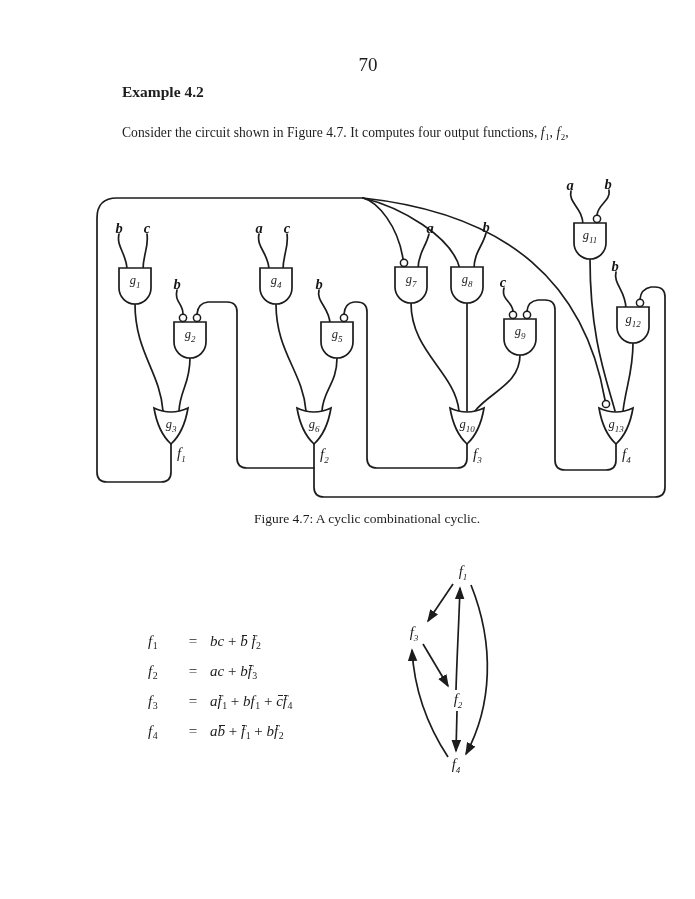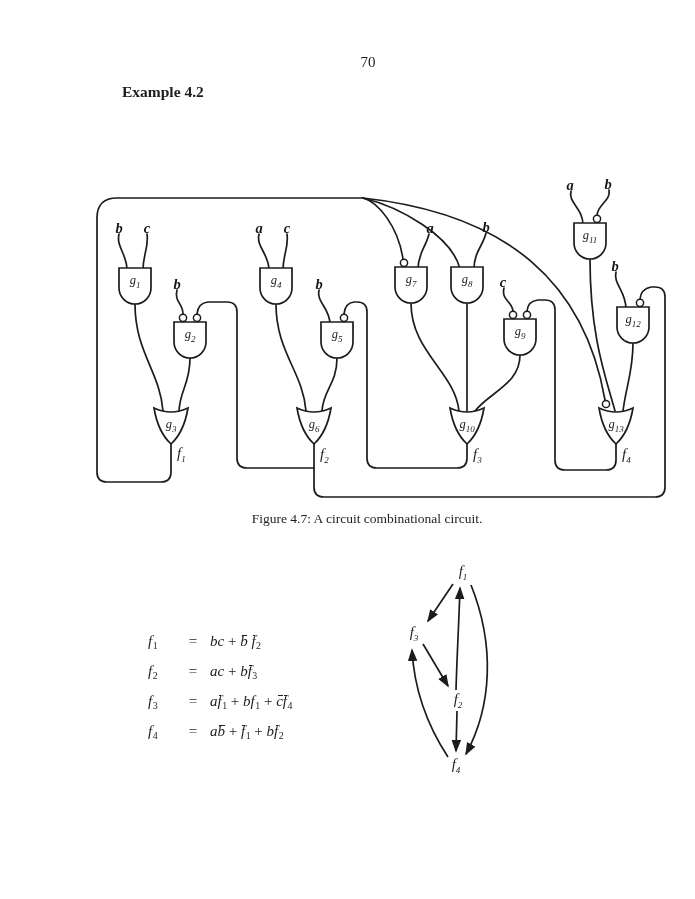--- a/index.html
+++ b/index.html
@@ -1,20 +1,20 @@
 <!DOCTYPE html>
 <html><head>
 <meta charset="utf-8">
 <style>
   html,body{margin:0;padding:0;}
   body{
     width:695px;height:899px;background:#ffffff;position:relative;overflow:hidden;
     font-family:"Liberation Serif","DejaVu Serif",serif;color:#1d1d1d;
   }
-  .pagenum{position:absolute;top:54px;left:368px;transform:translateX(-50%);font-size:15px;}
+  .pagenum{position:absolute;top:54px;left:368px;transform:translateX(-50%);font-size:19px;}
   .heading{position:absolute;top:83px;left:122px;font-size:15.5px;font-weight:bold;margin:0;text-align:right;}
   .para{position:absolute;top:119px;left:122px;width:500px;font-size:13.6px;line-height:28px;
         letter-spacing:0.05px;}
   .caption{position:absolute;top:511px;left:367px;transform:translateX(-50%);font-size:13.5px;white-space:nowrap;}
   .equations{position:absolute;top:633px;left:148px;font-size:15px;}
   .eqrow{display:flex;align-items:baseline;height:30px;}
   .eq-lhs{width:28px;}
   .eq-rel{width:34px;text-align:center;}
   .it{font-style:italic;}
   .sb{font-size:0.66em;vertical-align:-0.33em;margin-left:0.05em;}
@@ -32,20 +32,21 @@
   .olabel{font-family:"Liberation Serif",serif;font-style:italic;font-size:15px;fill:#1d1d1d;}
   .nlabel{font-family:"Liberation Serif",serif;font-style:italic;font-size:15px;text-anchor:middle;fill:#1d1d1d;}
 </style>
 </head>
 <body>
 
 <div class="pagenum">70</div>
 <h2 class="heading">Example 4.2</h2>
 
 <div class="para">
+  <div><span>Consider the circuit shown in Figure 4.7.  It computes four output functions, </span><span class="it">f</span><span class="sb">1</span><span>, </span><span class="it">f</span><span class="sb">2</span><span>,</span></div>
 </div>
 
 <svg class="circuit" width="695" height="345" viewBox="0 170 695 345" xmlns="http://www.w3.org/2000/svg">
 
   <g>
 
     <path class="wire" d="M119,234 C116,247 127,254 127,270"></path>
     <path class="wire" d="M147,234 C149,247 143,254 143,270"></path>
     <path class="wire" d="M177,290 C174,302 183,303 183,314"></path>
     <path class="wire" d="M259,234 C256,247 269,254 269,270"></path>
@@ -137,21 +138,21 @@
     <text class="ilabel" x="608" y="189">b</text>
     <text class="ilabel" x="615" y="271">b</text>
 
     <text class="olabel" x="177" y="458"><tspan>f</tspan><tspan class="tsub" dy="3.5">1</tspan></text>
     <text class="olabel" x="320" y="459"><tspan>f</tspan><tspan class="tsub" dy="3.5">2</tspan></text>
     <text class="olabel" x="473" y="459"><tspan>f</tspan><tspan class="tsub" dy="3.5">3</tspan></text>
     <text class="olabel" x="622" y="459"><tspan>f</tspan><tspan class="tsub" dy="3.5">4</tspan></text>
   </g>
 </svg>
 
-<div class="caption">Figure 4.7: A circuit combinational circuit.</div>
+<div class="caption">Figure 4.7: A cyclic combinational cyclic.</div>
 
 <div class="equations" id="equations">
     <div class="eqrow">
       <span class="eq-lhs"><span class="it">f</span><span class="sb">1</span></span>
       <span class="eq-rel">=</span>
       <span class="eq-rhs"><span class="it">bc</span><span> + </span><span class="it bar">b</span><span> </span><span class="it bar">f</span><span class="sb">2</span></span>
     </div>
     <div class="eqrow">
       <span class="eq-lhs"><span class="it">f</span><span class="sb">2</span></span>
       <span class="eq-rel">=</span>

